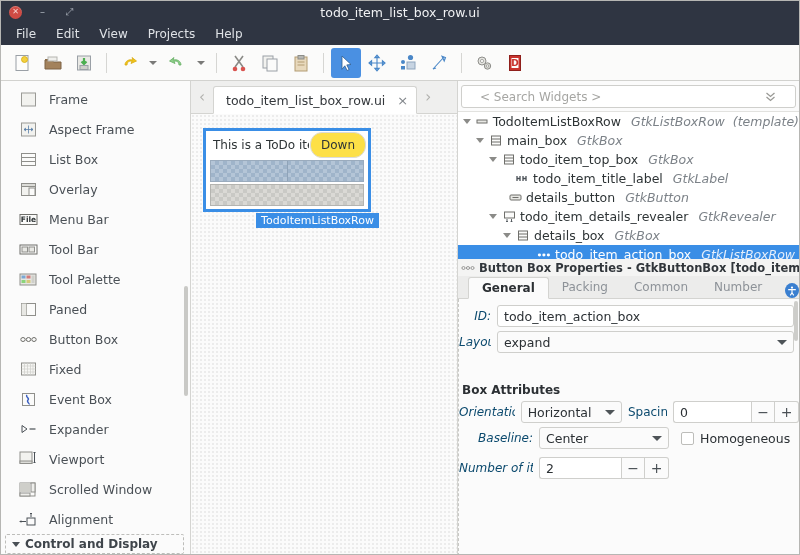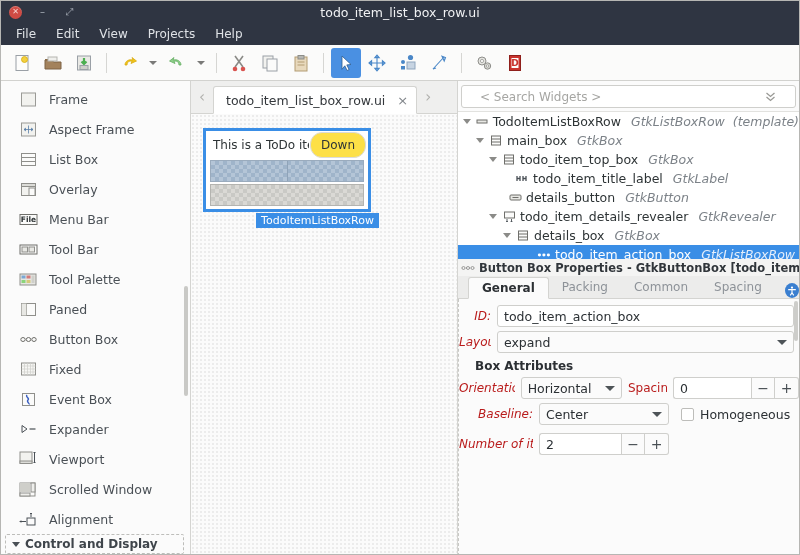--- a/index.html
+++ b/index.html
@@ -128,21 +128,21 @@
          font-size:12px; color:#8d9298; }
   .ptab.act{ background:#fbfbfb; color:#2c3034; border:1px solid #d4d4d1;
              border-bottom:1px solid #fbfbfb; border-radius:3px 3px 0 0; margin-bottom:-1px;
              font-weight:bold;text-align:right; }
   .a11y{ width:15px;height:15px;border-radius:50%;background:#3a7fd0; margin-left:10px;
          display:flex;align-items:center;justify-content:center; }
 
   .propbody{ flex:1; background:#fbfbfb; position:relative;
              border-left:1px dashed #c8c8c5; padding-top:4px; overflow:hidden; }
   .pfield{ display:flex; align-items:center; height:26px; padding-left:0; gap:6px; }
-  .plabel{ font-style:italic; color:#b91c1c; font-size:12px; text-align:right;
+  .plabel{ font-style:italic; color:#0c4a6e; font-size:12px; text-align:right;
            white-space:nowrap; overflow:hidden; }
   .inp{ height:22px; border:1px solid #cfcfcc; background:#fff; border-radius:3px;
         display:flex; align-items:center; padding:0 6px; font-size:12.5px; color:#2b3034; }
   .combo{ height:22px; border:1px solid #cfcfcc; background:#fbfbfb; border-radius:3px;
           display:flex; align-items:center; padding:0 6px; font-size:12.5px; color:#2b3034; }
   .combo .cv{ flex:1; }
   .combo .cc{ width:0;height:0;border-left:5px solid transparent;border-right:5px solid transparent;
               border-top:5px solid #4e5458; }
   .spin{ height:22px; display:flex; align-items:stretch; }
   .spin .sv{ border:1px solid #cfcfcc; border-right:none; background:#fff; border-radius:3px 0 0 3px;
@@ -611,21 +611,21 @@
             <ellipse cx="11.5" cy="4" rx="1.6" ry="1.4" fill="#fbfbfa" stroke="#6f6f6b" stroke-width=".7"></ellipse>
           </svg>
         </span>
         <span>Button Box Properties - GtkButtonBox [todo_item_action_b...</span>
       </div>
 
       <div class="ptabs">
         <div class="ptab act">General</div>
         <div class="ptab">Packing</div>
         <div class="ptab">Common</div>
-        <div class="ptab">Spacing</div>
+        <div class="ptab">Number</div>
         <div class="a11y">
           <svg width="12" height="12" viewBox="0 0 12 12">
             <circle cx="6" cy="2.6" r="1.15" fill="#fff"></circle>
             <path d="M2.2 4.6h7.6M6 4.6v3.2M6 7.8l-1.7 2.6M6 7.8l1.7 2.6" stroke="#fff" stroke-width="1.1" fill="none"></path>
           </svg>
         </div>
       </div>
 
       <div class="propbody">
 
@@ -635,21 +635,21 @@
         </div>
 
         <div class="pfield">
           <div class="plabel" style="width:32px;">Layout style:</div>
           <div class="combo" style="width:297px;">
             <span class="cv">expand</span>
             <span class="cc"></span>
           </div>
         </div>
 
-        <div class="sectitle" style="padding-left:16px;">Box Attributes</div>
+        <div class="sectitle" style="padding-left:3px;margin-top:24px;">Box Attributes</div>
 
         <div class="pfield">
           <div class="plabel" style="width:74px;">Orientation:</div>
           <div class="combo" style="width:130px;">
             <span class="cv">Horizontal</span>
             <span class="cc"></span>
           </div>
           <div class="plabel" style="font-style:normal; width:52px; text-align:left;">Spacing:</div>
           <div class="spin">
             <div class="sv" style="width:78px;">0</div>

